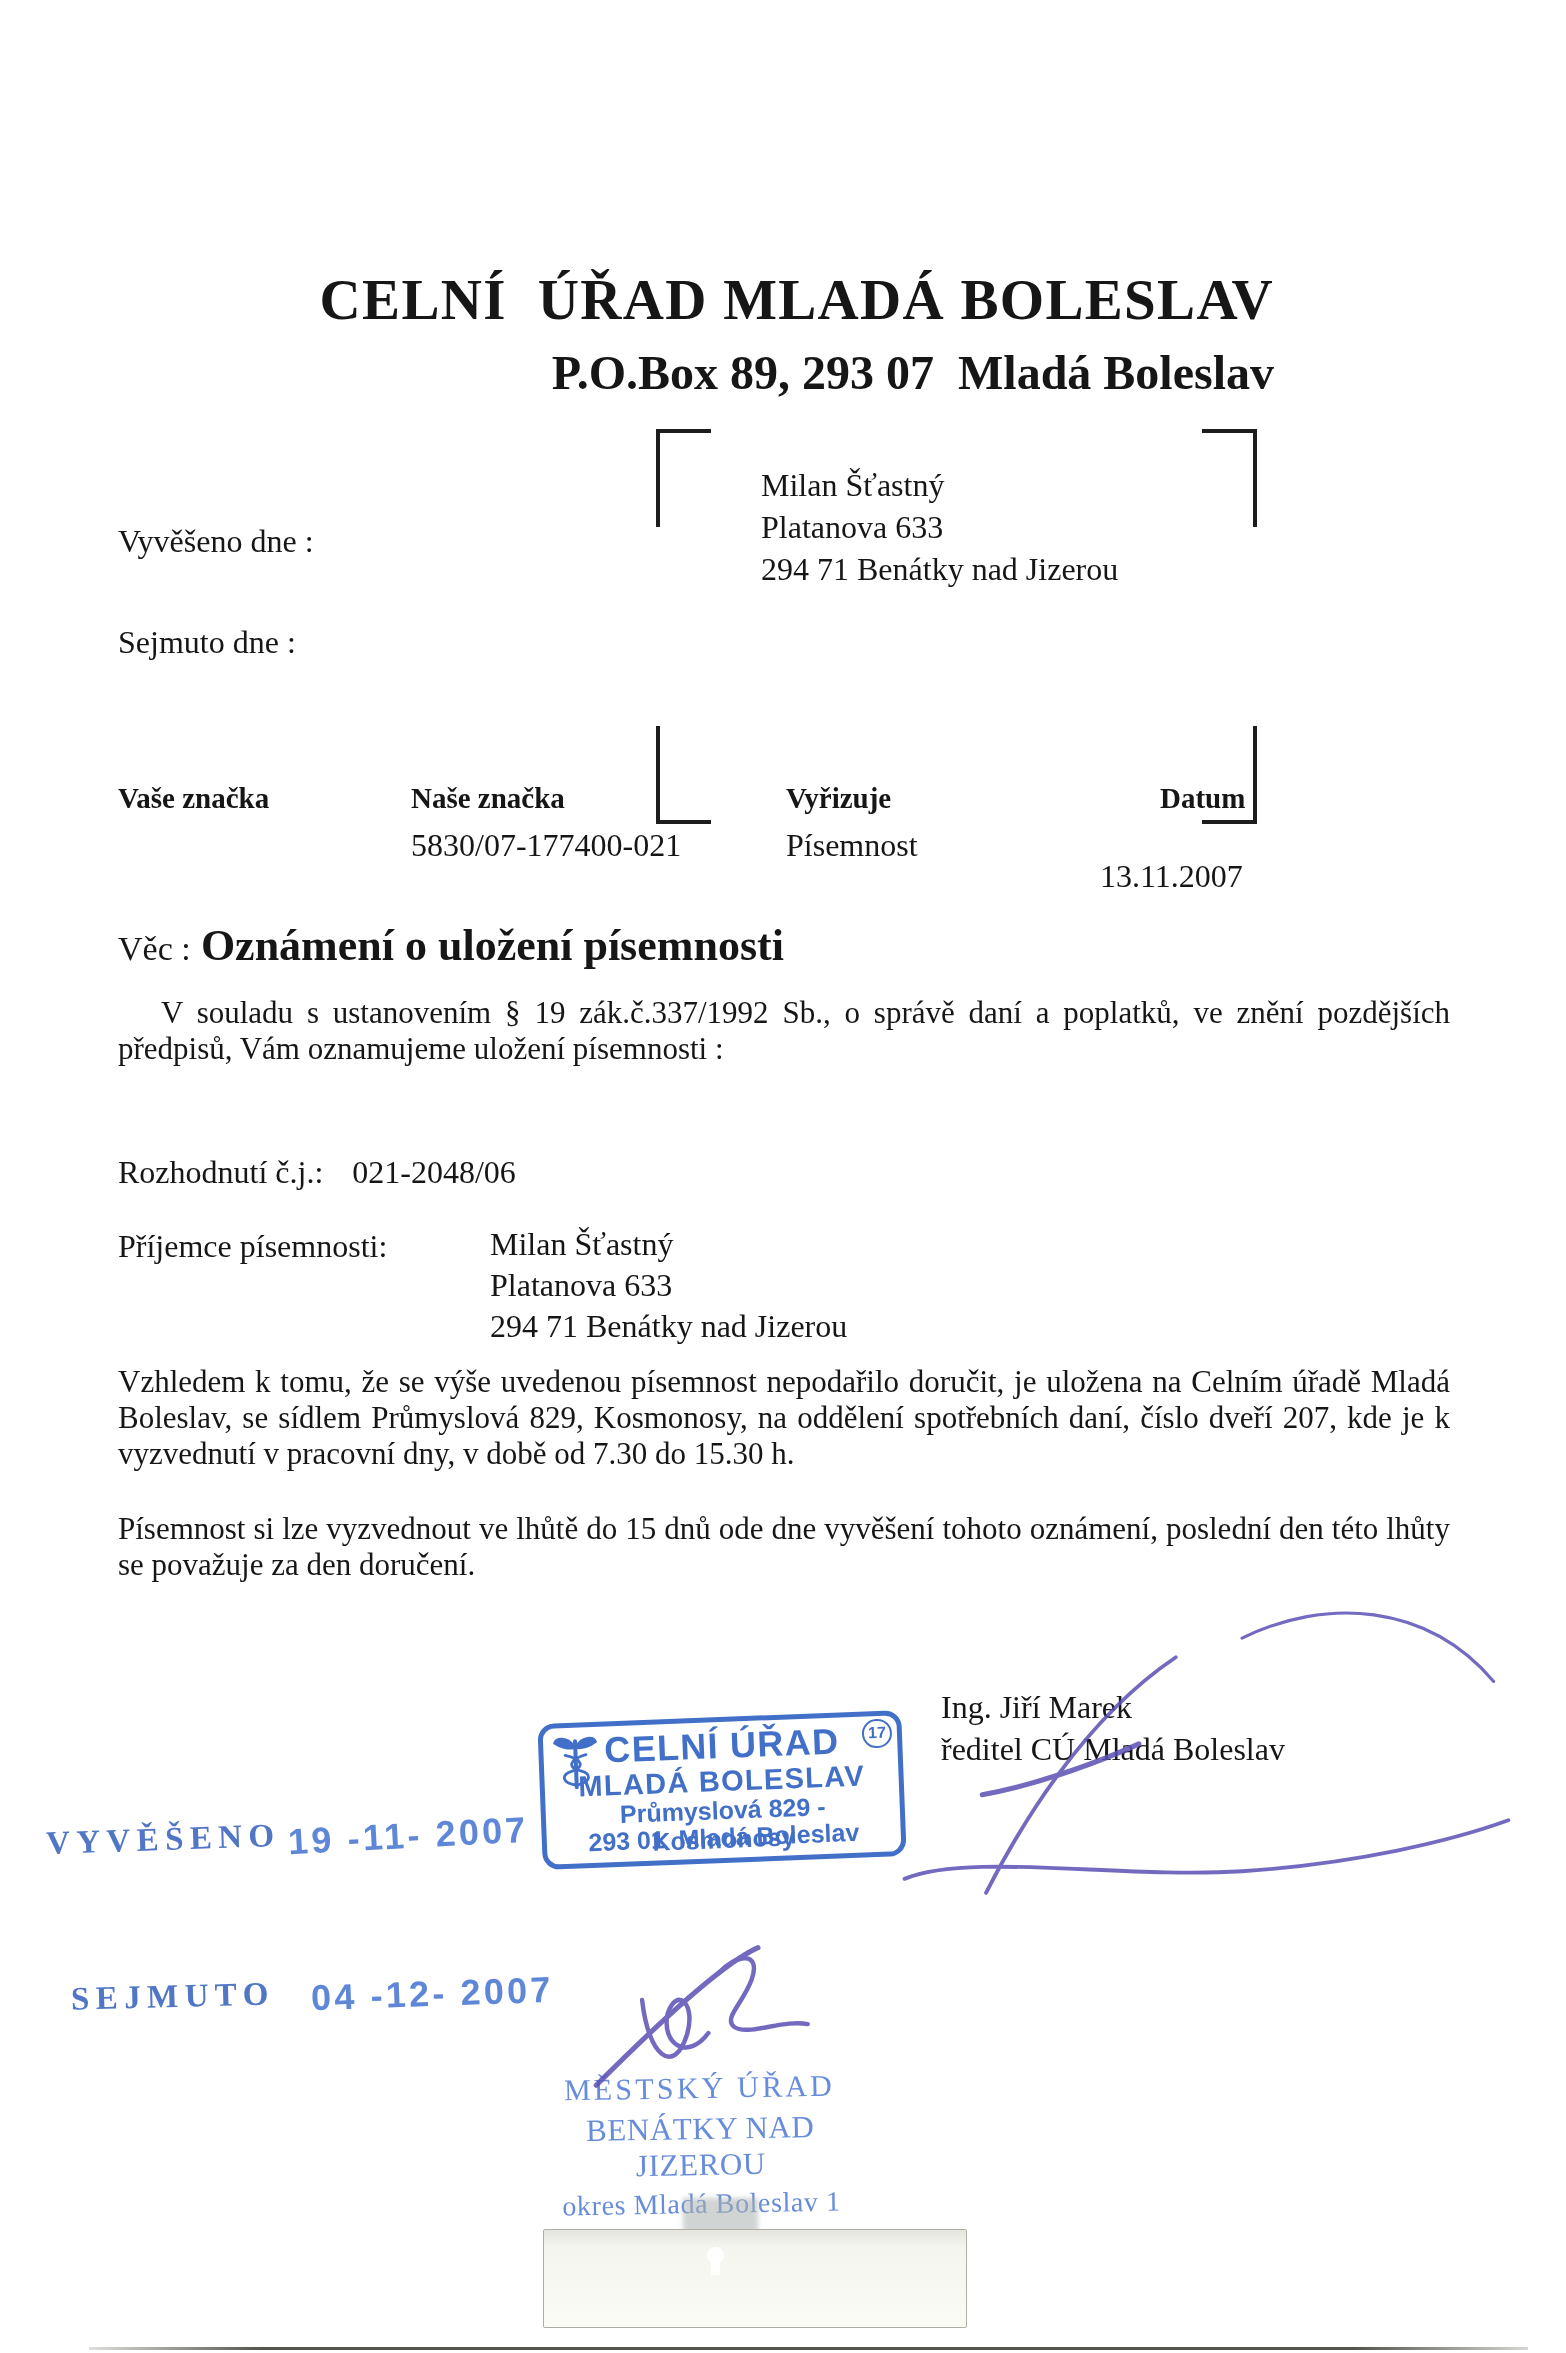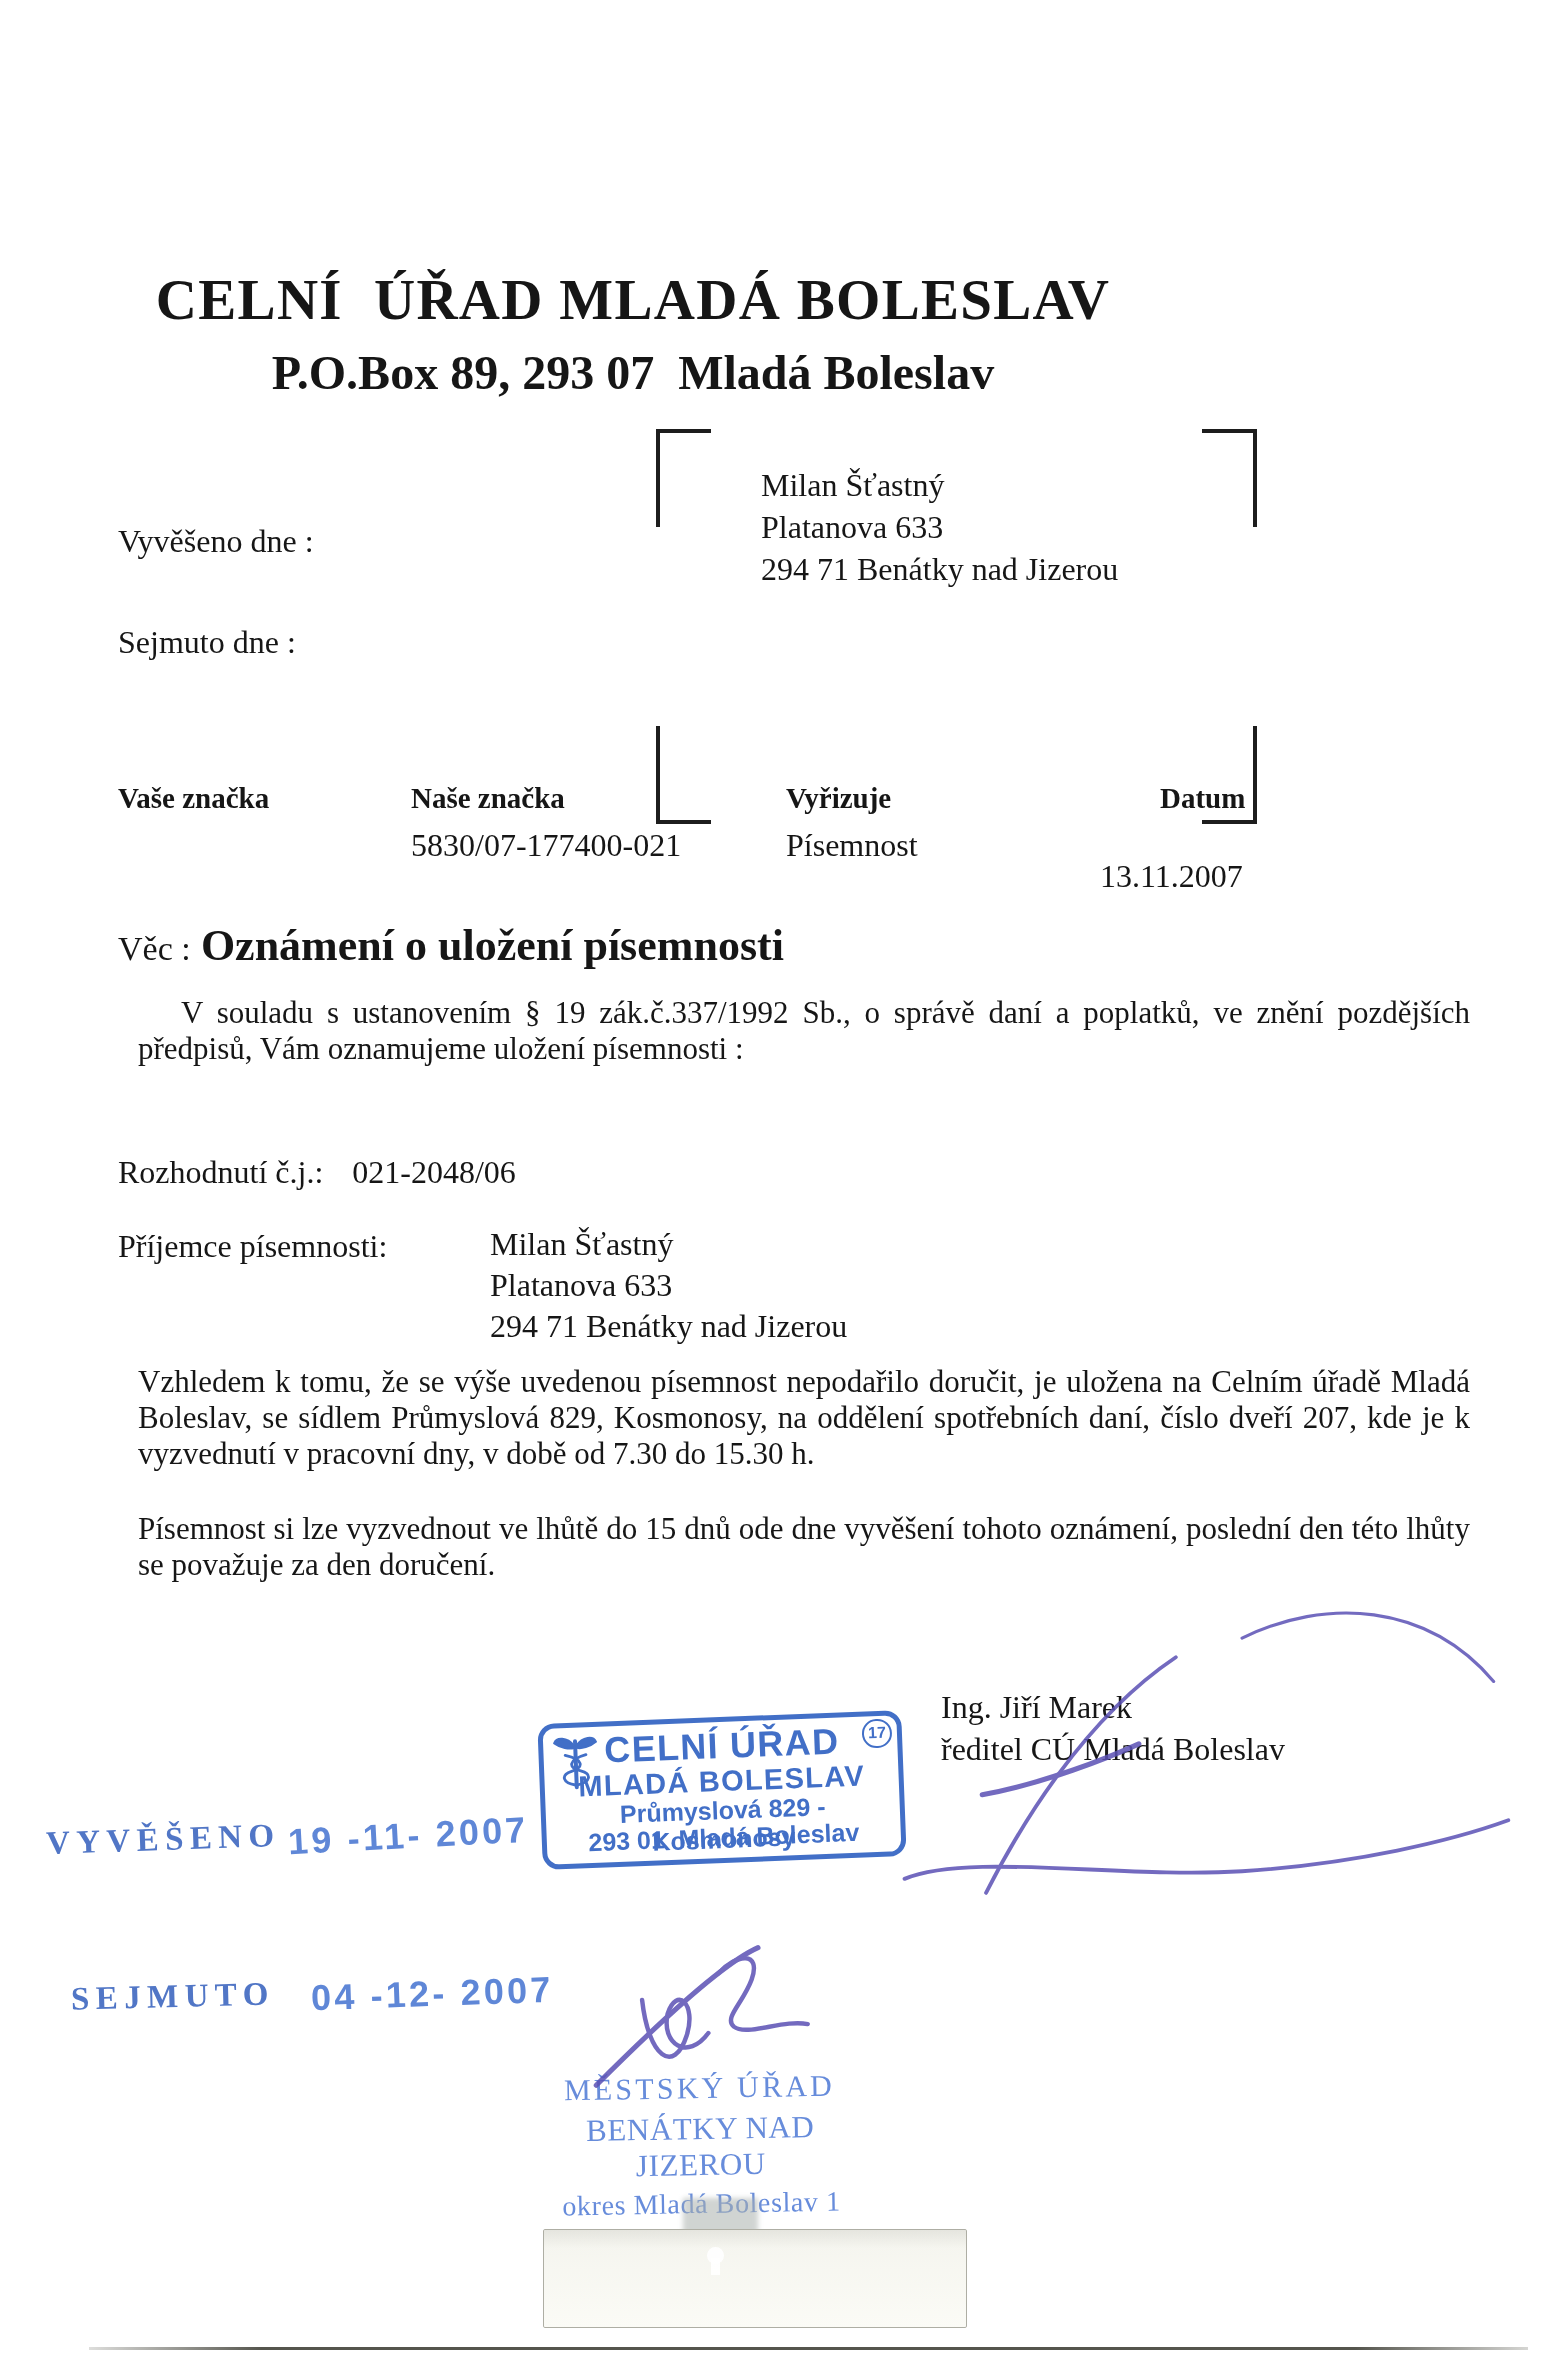--- a/index.html
+++ b/index.html
@@ -1,27 +1,27 @@
 <!DOCTYPE html>
 <html style="font-size:10.2px"><head>
 <meta charset="utf-8">
 <style>
   html,body{margin:0;padding:0;background:#ffffff;}
   body{width:1567px;height:2354px;position:relative;overflow:hidden;
        font-family:"Liberation Serif",serif;color:#161616;}
   .abs{position:absolute;}
   .pre{white-space:pre;}
-  .center{left:4px;width:1258px;text-align:center;}
+  .center{left:16px;width:1258px;text-align:right;}
   .title{font-size:57px;font-weight:bold;letter-spacing:1.3px;}
   .subtitle{font-size:48px;font-weight:bold;}
   .body-text{font-size:31px;line-height:36px;}
   .label50{font-size:32px;}
   .refhead{font-size:29px;font-weight:bold;}
   .refval{font-size:32px;}
-  .just{width:1332px;text-align:justify;margin-left:20px;}
+  .just{width:1332px;text-align:justify;}
   .indent{text-indent:43px;}
   .addr{line-height:42px;font-size:32px;}
   .addr2{line-height:41px;font-size:32px;}
   .subj-label{font-size:34px;}
   .subj-text{font-size:44px;font-weight:bold;margin-left:10.2px;}
   
   .bracket{position:absolute;width:51px;height:94px;border:0 solid #1d1d1d;}
   .br-tl{border-top-width:4.5px;border-left-width:4.5px;}
   .br-tr{border-top-width:4.5px;border-right-width:4.5px;}
   .br-bl{border-bottom-width:4.5px;border-left-width:4.5px;}

